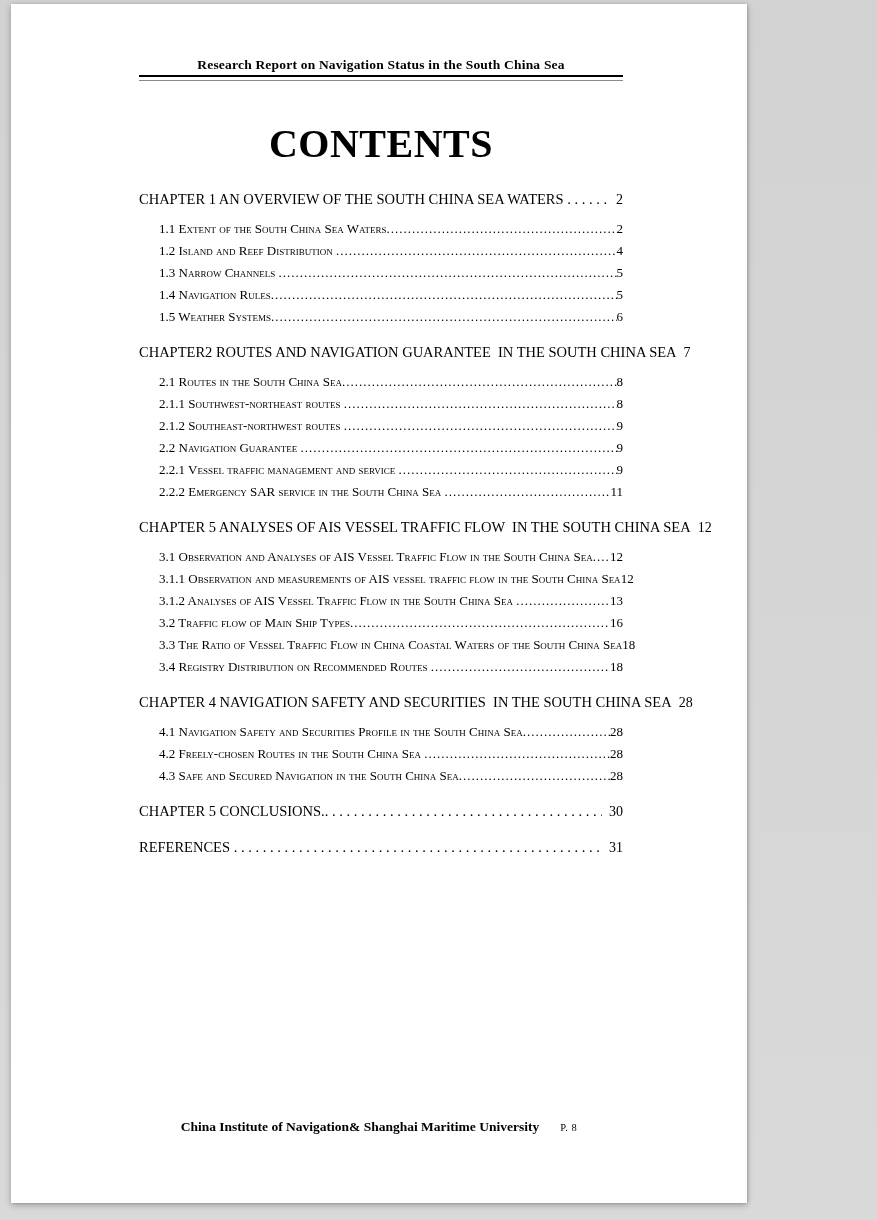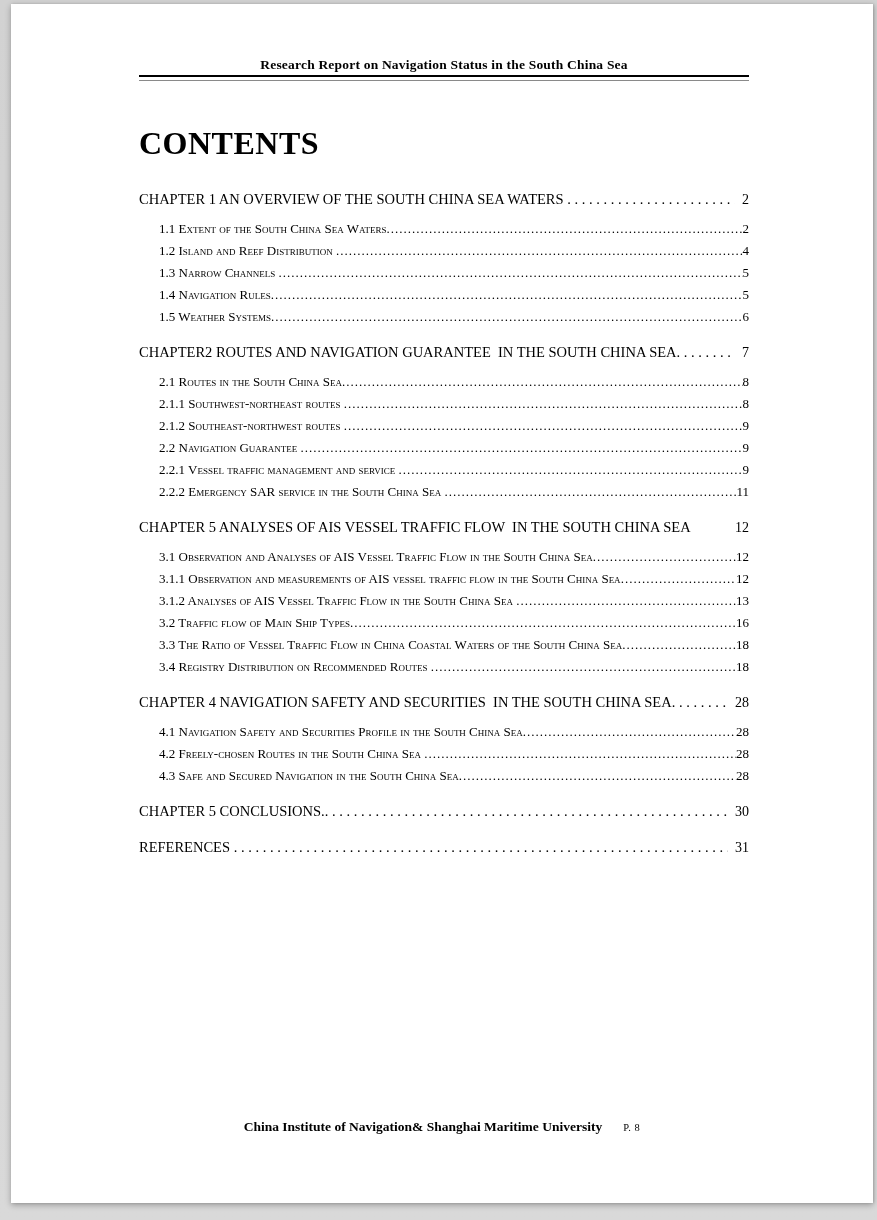--- a/index.html
+++ b/index.html
@@ -15,21 +15,21 @@
     position: relative;
     width: 877px;
     height: 1220px;
     overflow: hidden;
     background: linear-gradient(180deg, #d2d2d2 0%, #d9d9d9 100%);
   }
   .page {
     position: absolute;
     left: 11px;
     top: 4px;
-    width: 862px;
+    width: 736px;
     height: 1199px;
     background: #ffffff;
     box-shadow: 0 2px 6px rgba(0,0,0,0.30), 1px 0 2px rgba(0,0,0,0.12);
   }
   .content {
     padding: 52px 124px 0 128px;
   }
   .doc-header-text {
     text-align: center;
     font-weight: bold;
@@ -38,22 +38,22 @@
     line-height: 17px;
   }
   .doc-header-rule {
     margin-top: 2px;
     height: 3px;
     border-top: 2px solid #000000;
     border-bottom: 1px solid #8a8a8a;
   }
   .contents-title {
     margin: 44px 0 12px 0;
-    text-align: left;
-    font-size: 32px;
+    text-align: center;
+    font-size: 40px;
     font-weight: bold;
     letter-spacing: 0.5px;
     line-height: 37px;
   }
   .toc {
     margin-top: 26px;
   }
   .toc-row {
     display: flex;
     align-items: flex-start;

